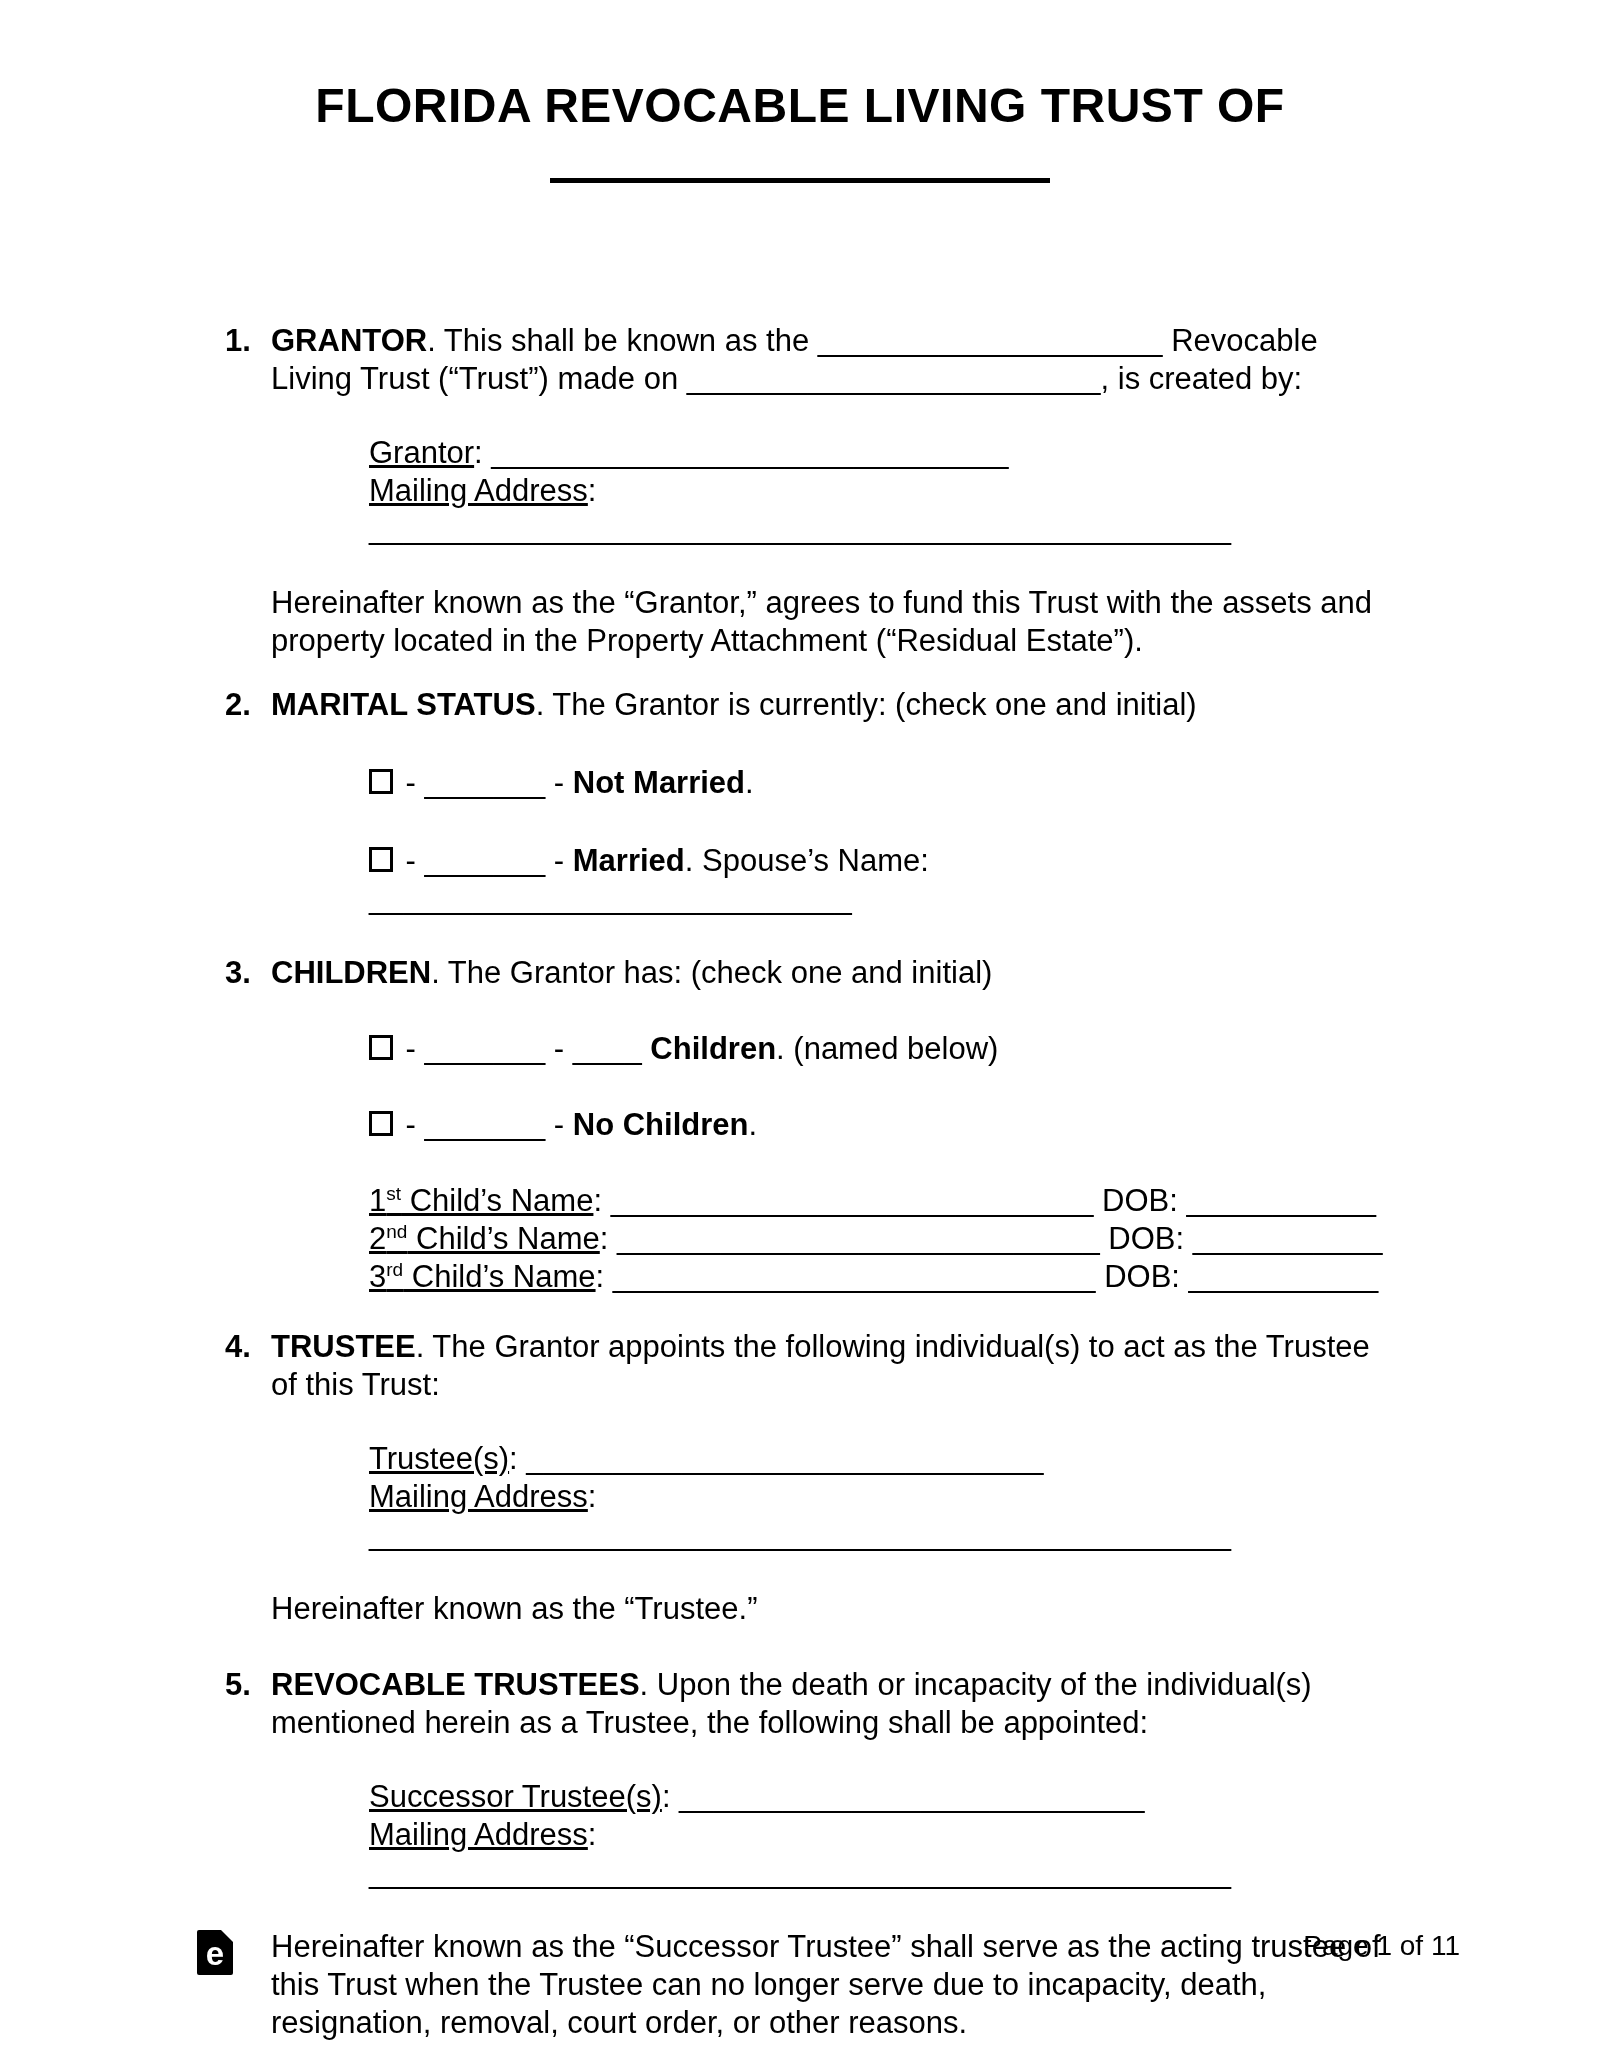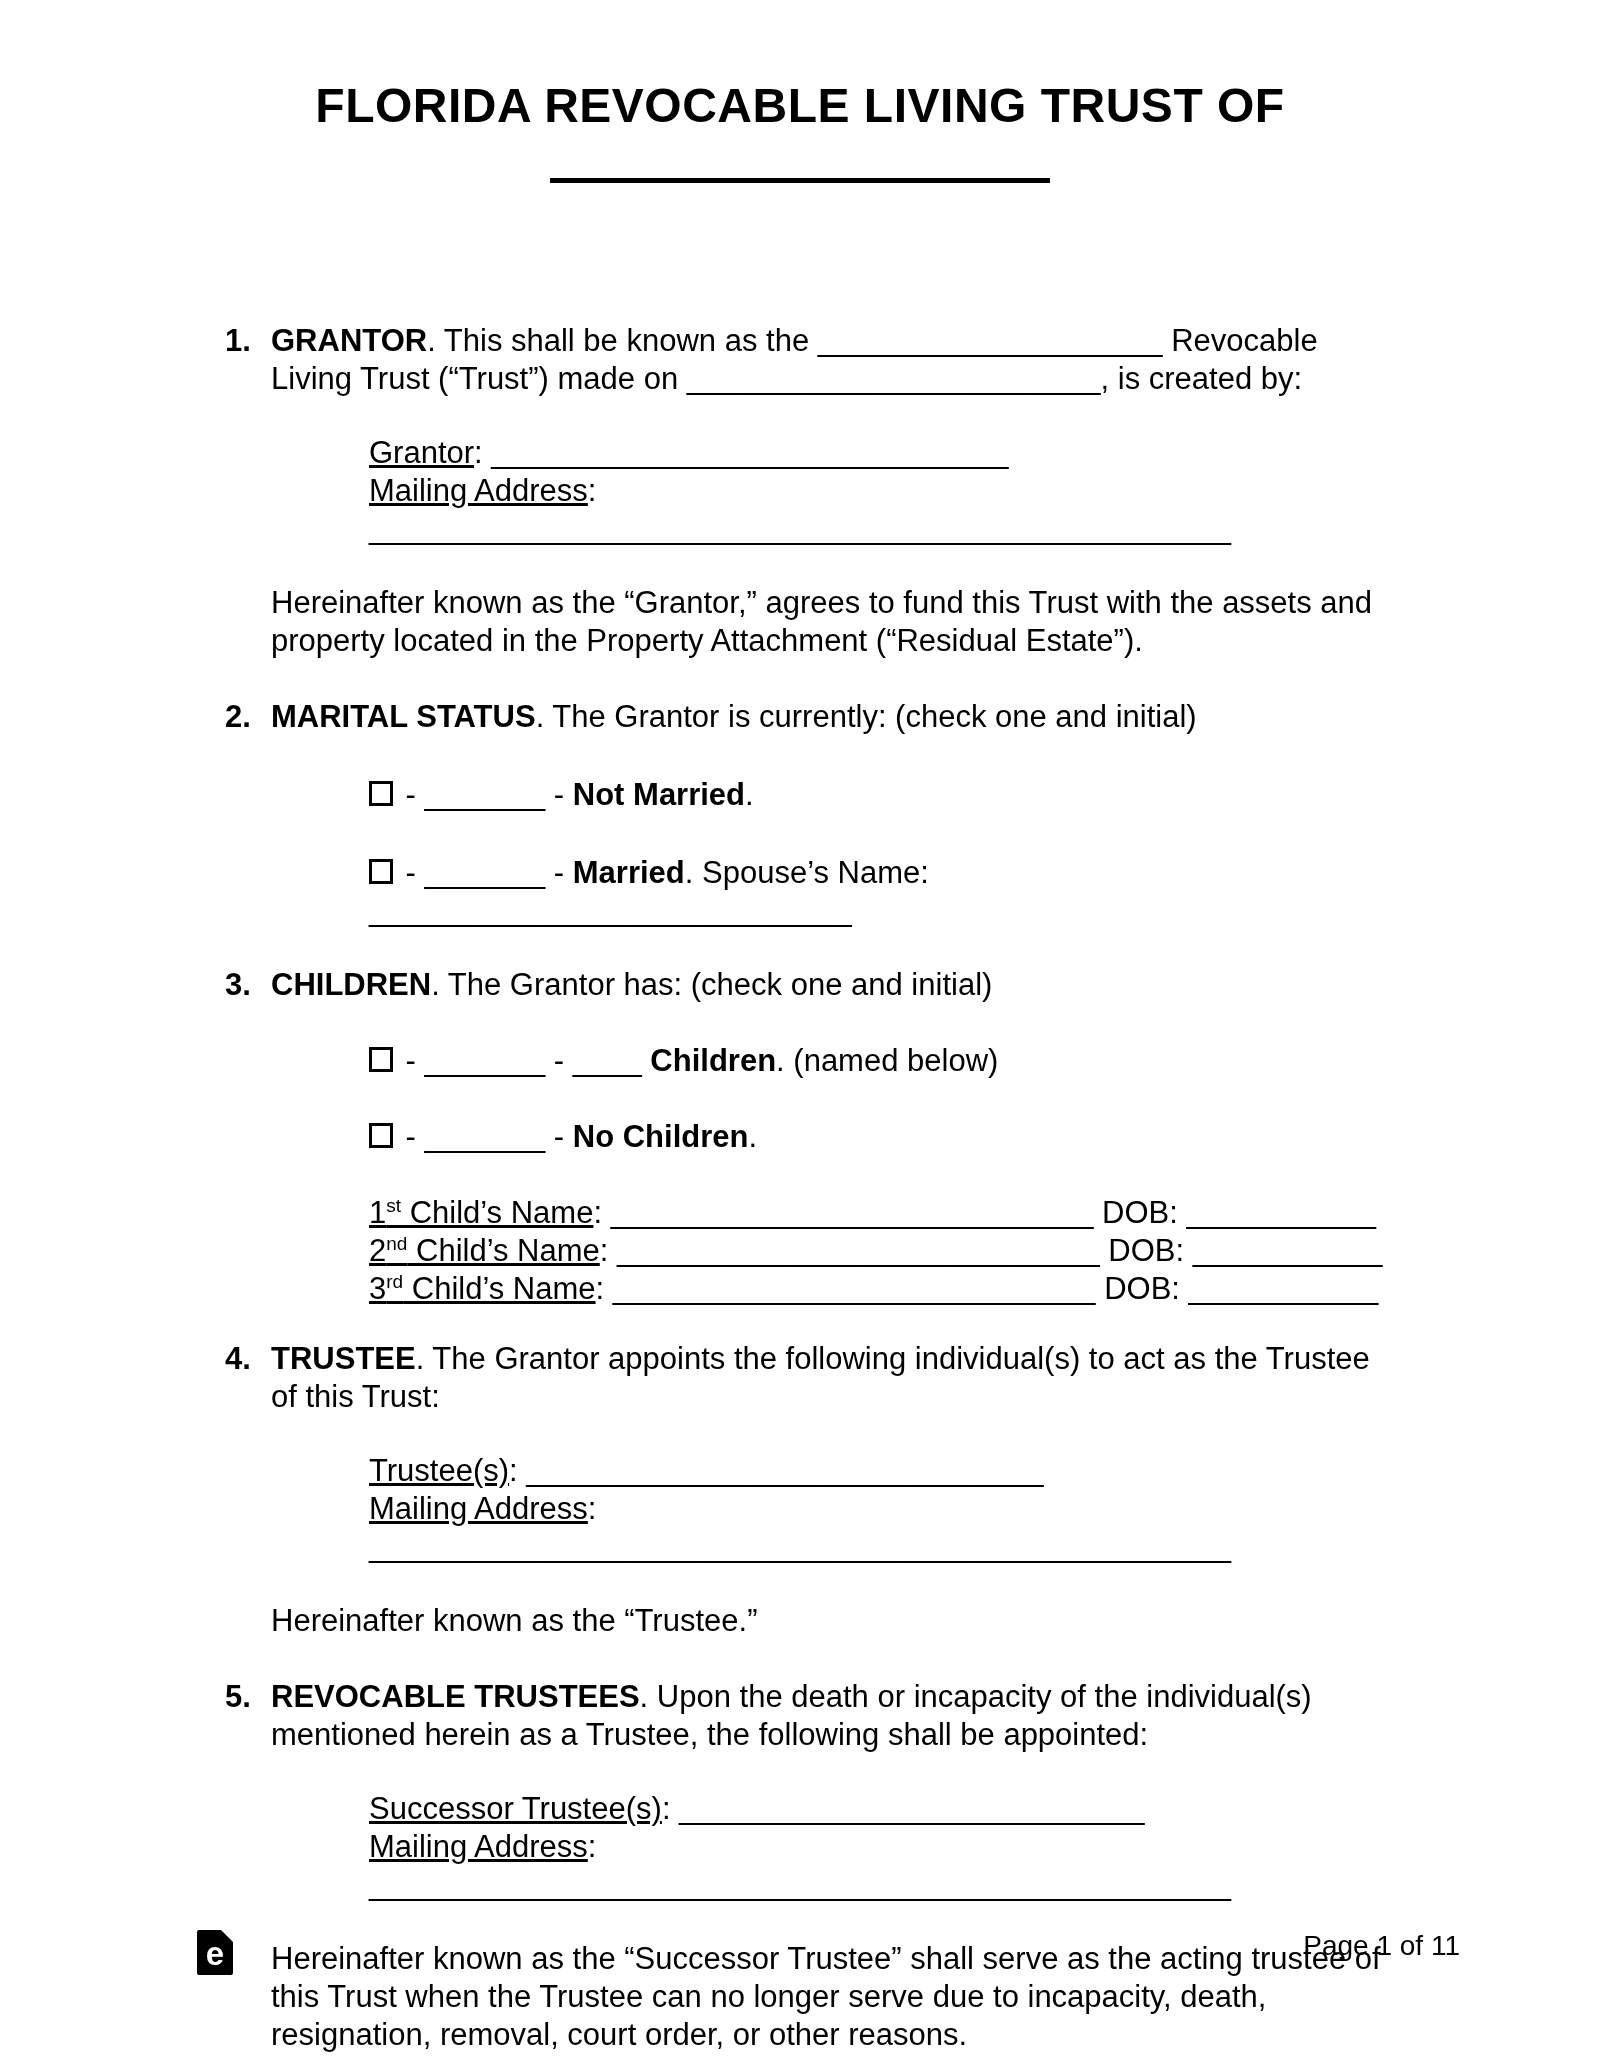--- a/index.html
+++ b/index.html
@@ -24,21 +24,21 @@
   .sec{padding-left:46px;text-indent:-46px;}
   .num{display:inline-block;width:46px;text-indent:0;font-weight:bold;}
   .bold{font-weight:bold;}
   .lab{text-decoration:underline;}
   .indent{margin-left:144px;}
   .note{margin-left:46px;}
   
   .mt-sec1{margin-top:37px;}
   .mt-labels{margin-top:36px;}
   .mt-note{margin-top:36px;}
-  .mt-head{margin-top:38px;}
+  .mt-head{margin-top:26px;}
   .mt-cb1{margin-top:40px;}
   .mt-cb2{margin-top:40px;}
   .mt-s3{margin-top:36px;}
   .mt-cb3{margin-top:38px;}
   .mt-cb4{margin-top:38px;}
   .mt-kids{margin-top:38px;}
   .mt-s4{margin-top:32px;}
   .mt-s5{margin-top:38px;}
   .cb{
     display:inline-block;width:18px;height:19px;border:3px solid #000;

